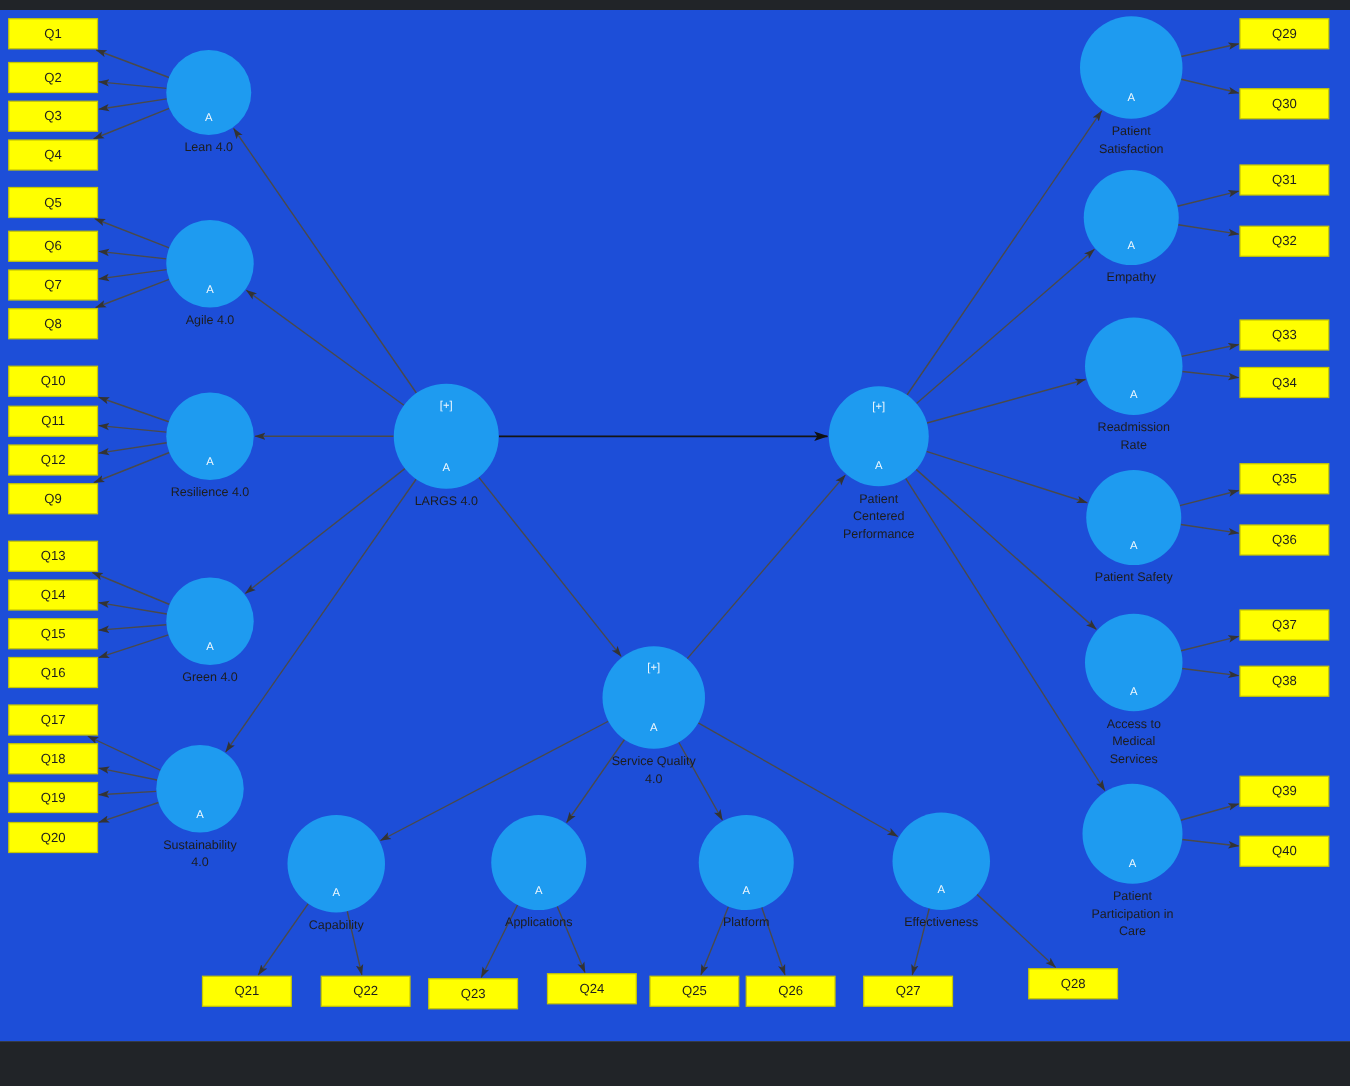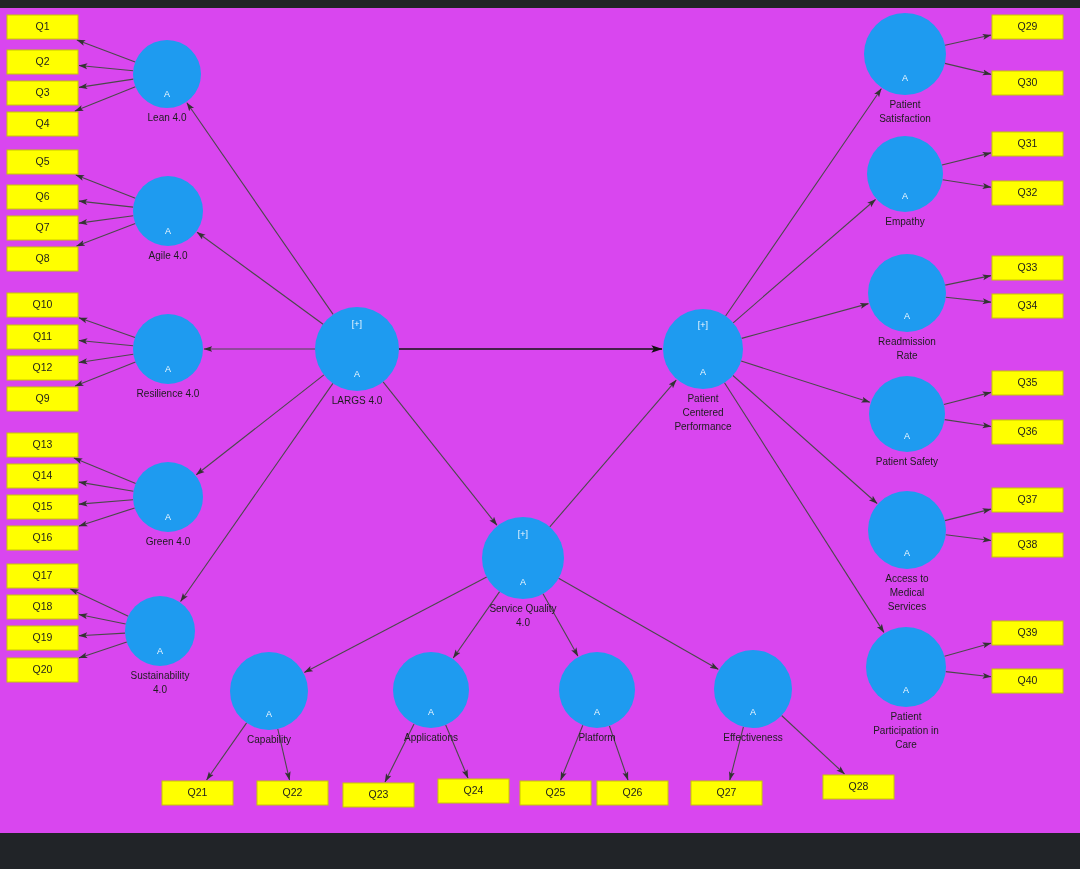--- a/index.html
+++ b/index.html
@@ -6,21 +6,21 @@
   html,body{margin:0;padding:0;background:#22252a;}
   body{
     width:1080px;height:869px;overflow:hidden;
     font-family:"Liberation Sans","DejaVu Sans",sans-serif;
   }
   #app{position:relative;width:1080px;height:869px;background:#22252a;}
   .topbar{position:absolute;left:0;top:0;width:1080px;height:8px;background:#212428;}
   .bottombar{position:absolute;left:0;top:833px;width:1080px;height:36px;background:#212428;}
   .canvas-wrap{
     position:absolute;left:0;top:8px;width:1080px;height:825px;
-    background:#d946ef;border-bottom:1px solid #8d8f92;
+    background:#1d4ed8;border-bottom:1px solid #8d8f92;
     overflow:hidden;
   }
   svg#diagram{display:block;width:1080px;height:825px;}
 
   
   .ind-rect{fill:#ffff00;stroke:#c8c800;stroke-width:1;}
   .ind-label{
     font-family:"Liberation Sans","DejaVu Sans",sans-serif;
     font-size:10.5px;fill:#1d1d1d;text-anchor:middle;dominant-baseline:middle;
   }

